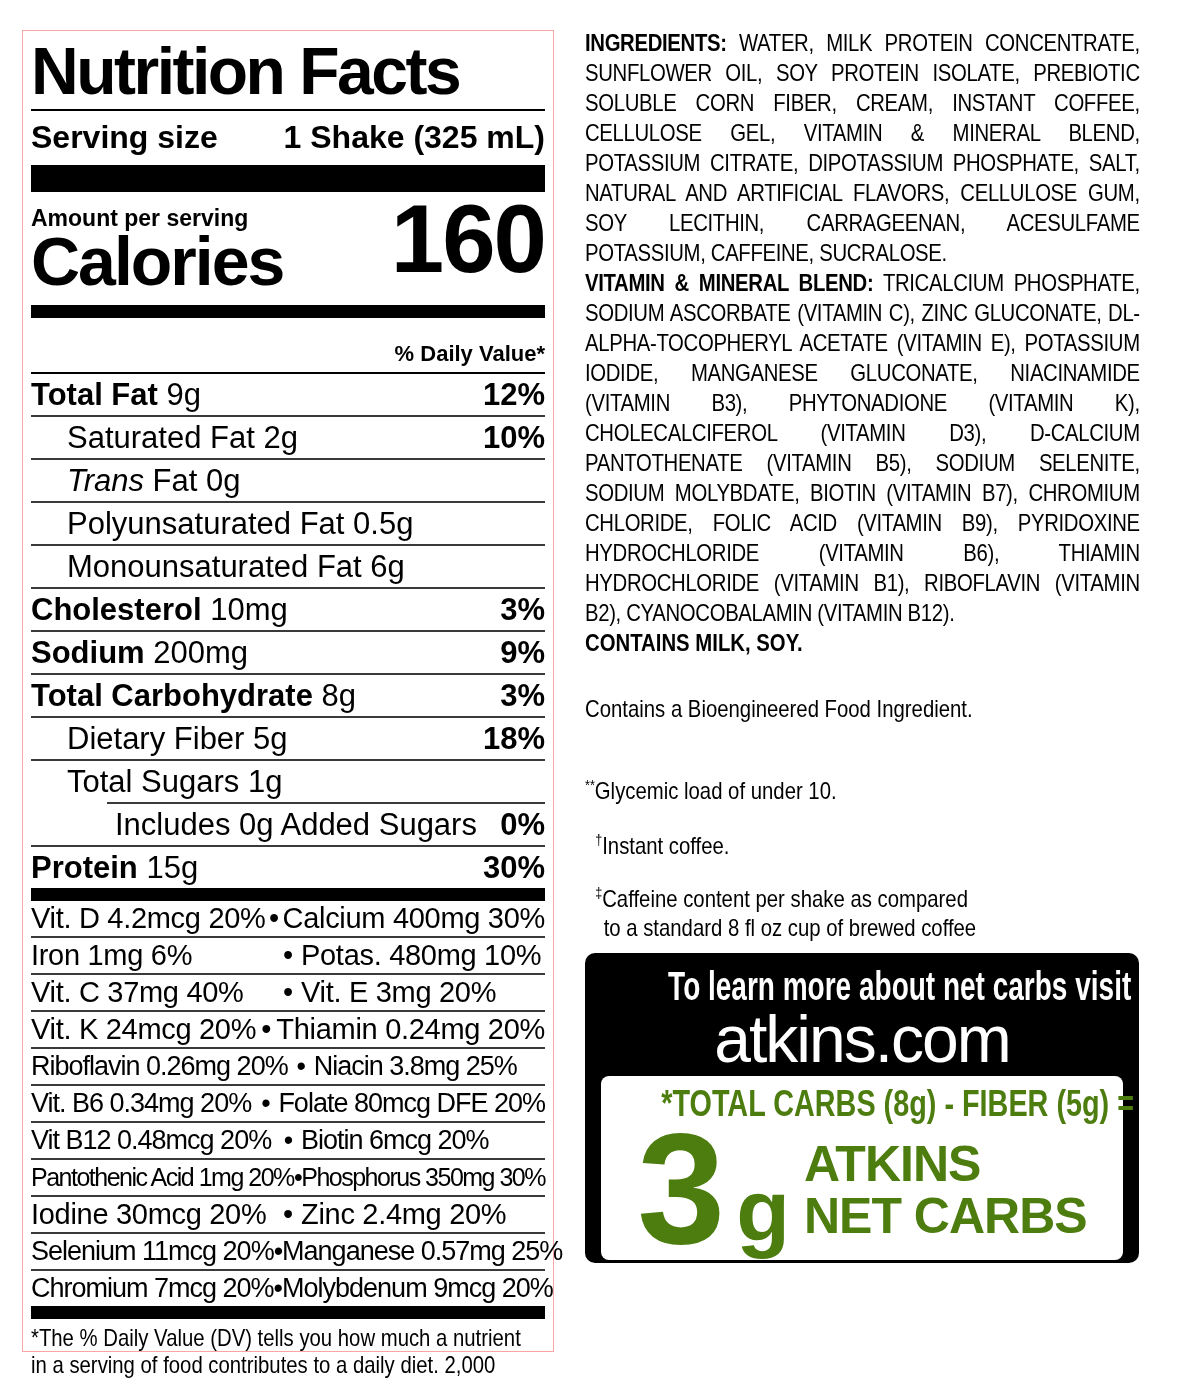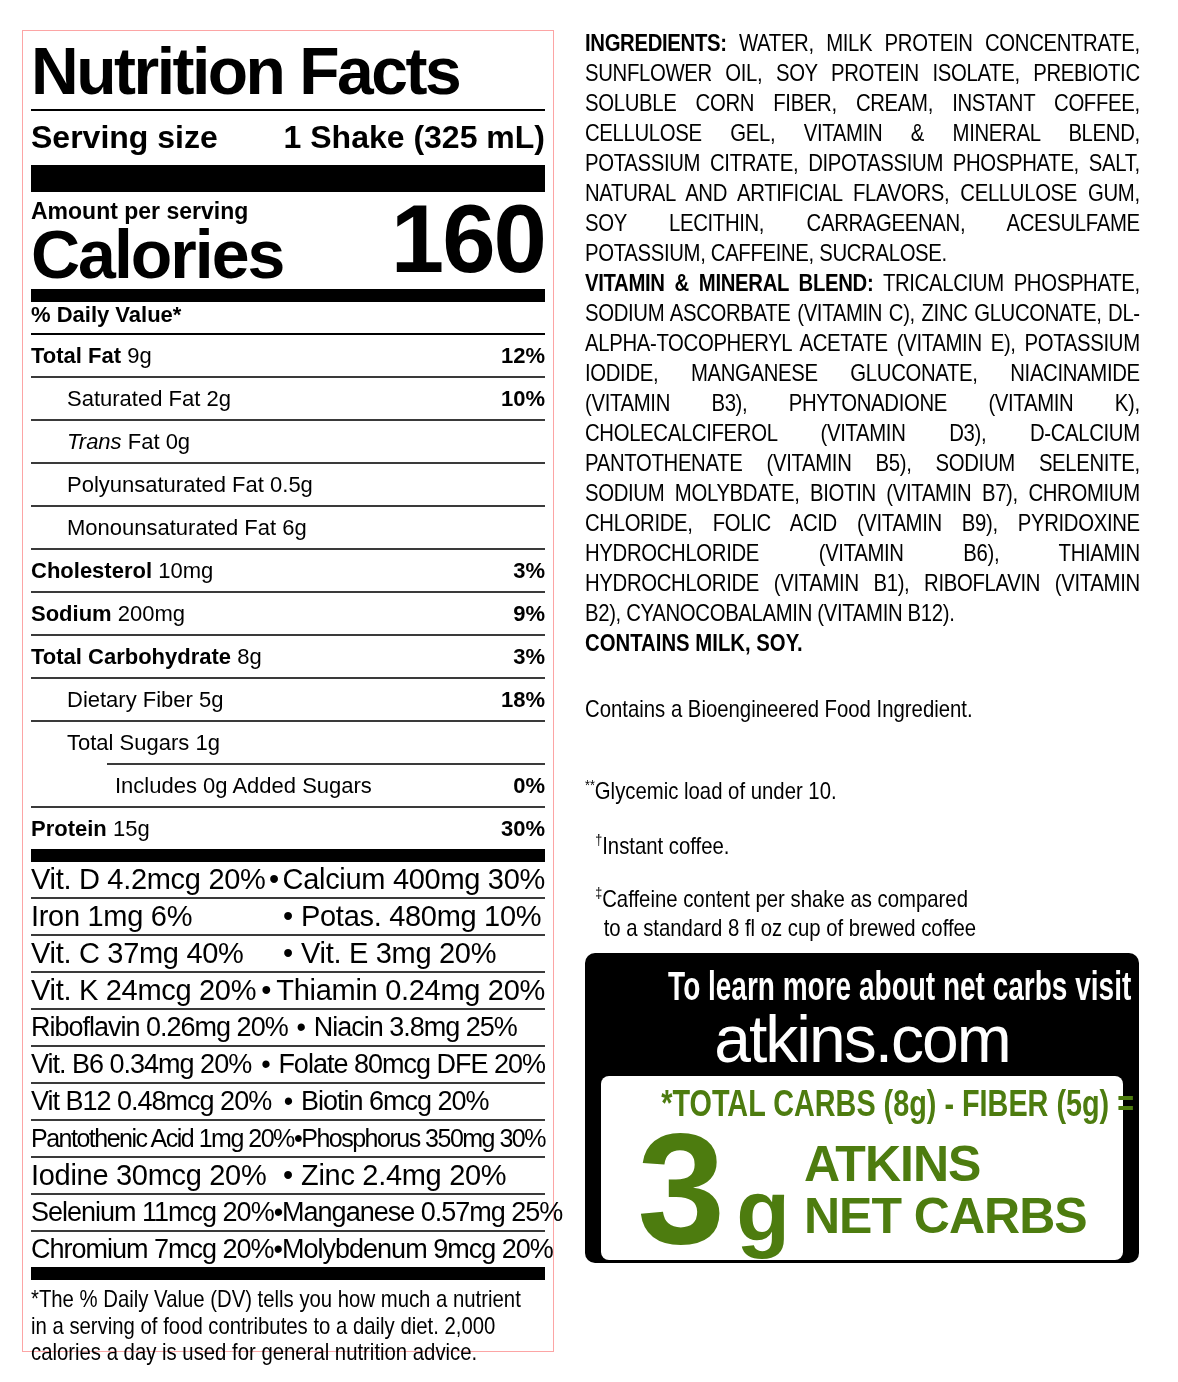--- a/index.html
+++ b/index.html
@@ -9,29 +9,29 @@
   
   .nf-panel { position:absolute; left:22px; top:30px; width:532px; height:1322px;
               border:1px solid #fca5a5; padding:6px 8px 0 8px; background:#fff; }
   .nf-title { font-size:66px; font-weight:bold; letter-spacing:-2.5px; line-height:68px;
               white-space:nowrap; }
   .nf-title-rule { height:2px; background:#000; margin-top:4px; }
   .nf-serving { display:flex; justify-content:space-between; align-items:flex-start;
                 font-size:32px; font-weight:bold; padding:8px 0 9px 0; white-space:nowrap; }
   .bar-thick { height:27px; background:#000; }
   .bar-mid   { height:13px; background:#000; }
-  .cal-section { position:relative; height:97px; padding-top:6px; }
+  .cal-section { position:relative; height:113px; padding-top:13px; }
   .amount-label { font-size:23px; font-weight:bold; line-height:26px; }
   .cal-label { font-size:68px; font-weight:bold; letter-spacing:-2px; line-height:60px; }
   .cal-value { position:absolute; top:10px; right:0; font-size:96px; font-weight:bold;
                line-height:0.78; letter-spacing:-2px; }
-  .dv-header { text-align:left; font-size:22px; font-weight:bold; padding:0 0 5px 0;
+  .dv-header { text-align:right; font-size:22px; font-weight:bold; padding:23px 0 5px 0;
                border-bottom:2px solid #000; }
   .nrow { display:flex; justify-content:space-between; align-items:baseline;
-          font-size:22px; line-height:31px; padding:5px 0; }
+          font-size:31px; line-height:31px; padding:5px 0; }
   .nname { white-space:nowrap; }
   .nrow.b .name { font-weight:bold; }
   .nrow .dv { font-weight:bold; }
   .ind1 { padding-left:36px; }
   .ind2 { padding-left:84px;align-items:center; }
   .it { font-style:italic; }
   .sep { height:2px; background:#3a3a3a; }
   .sep.ind { margin-left:76px; }
   .mrow { display:flex; align-items:baseline; font-size:29px; line-height:29px;
           padding:3px 0; letter-spacing:-0.3px; }

